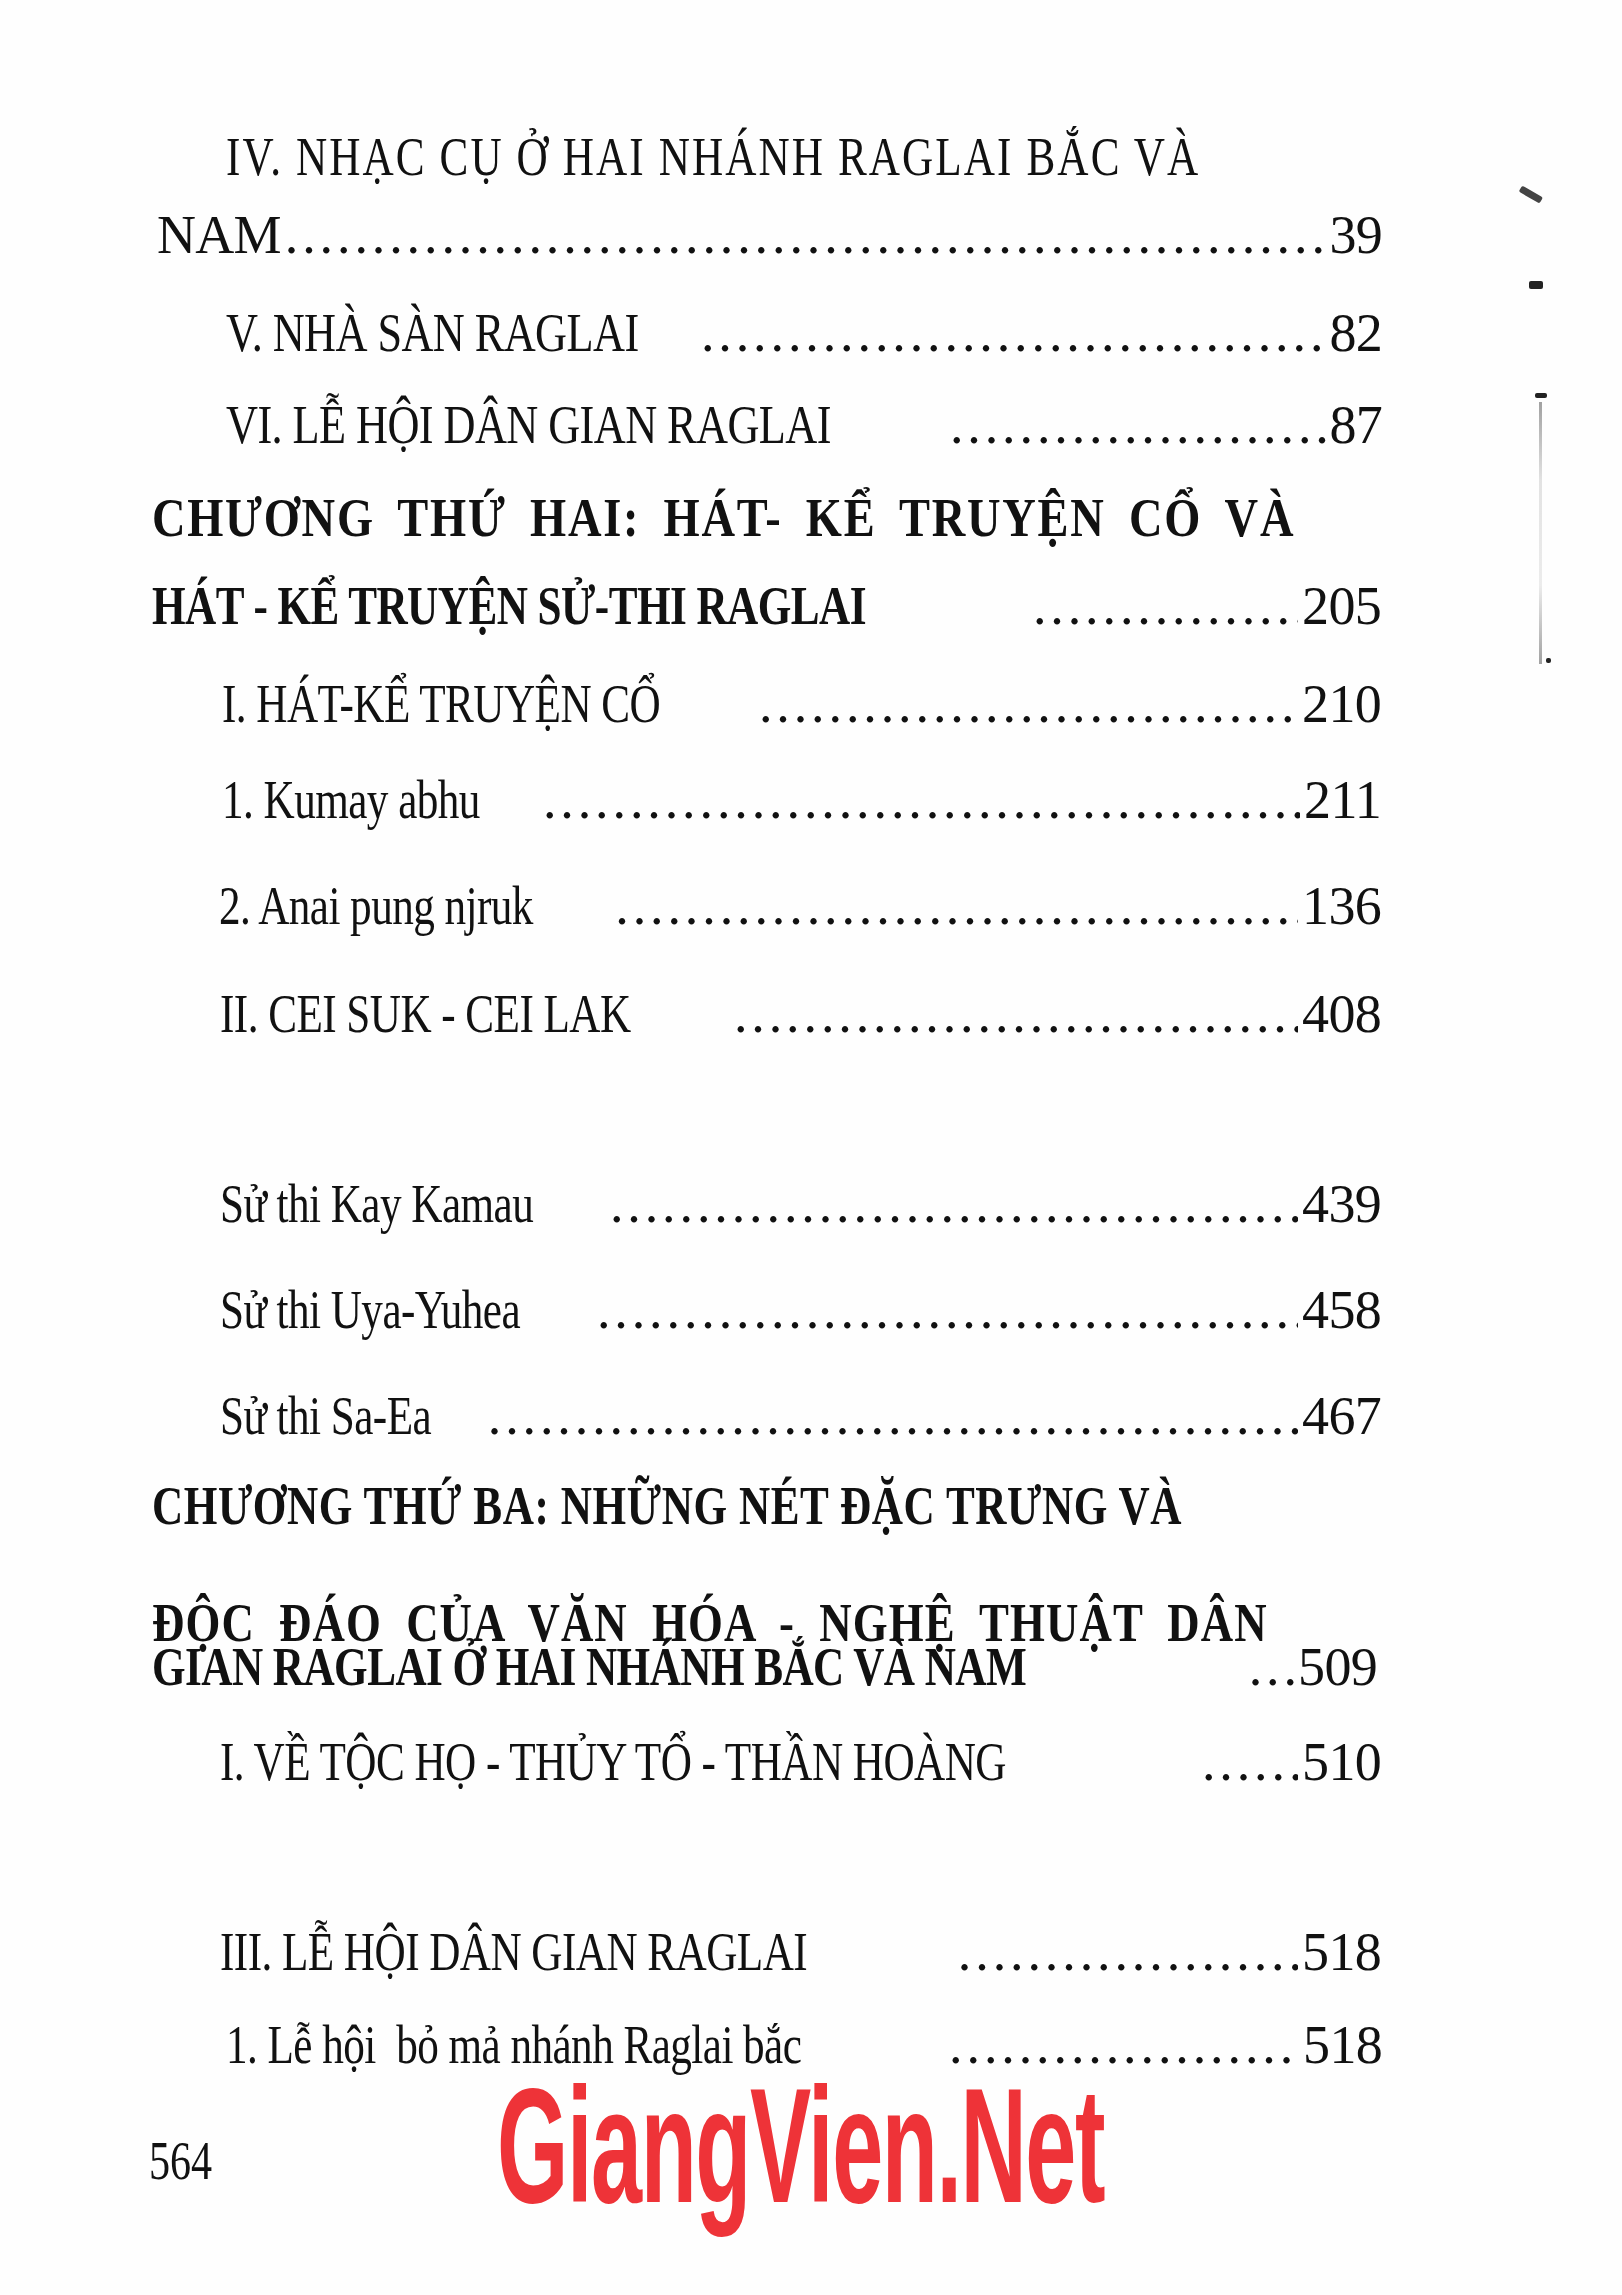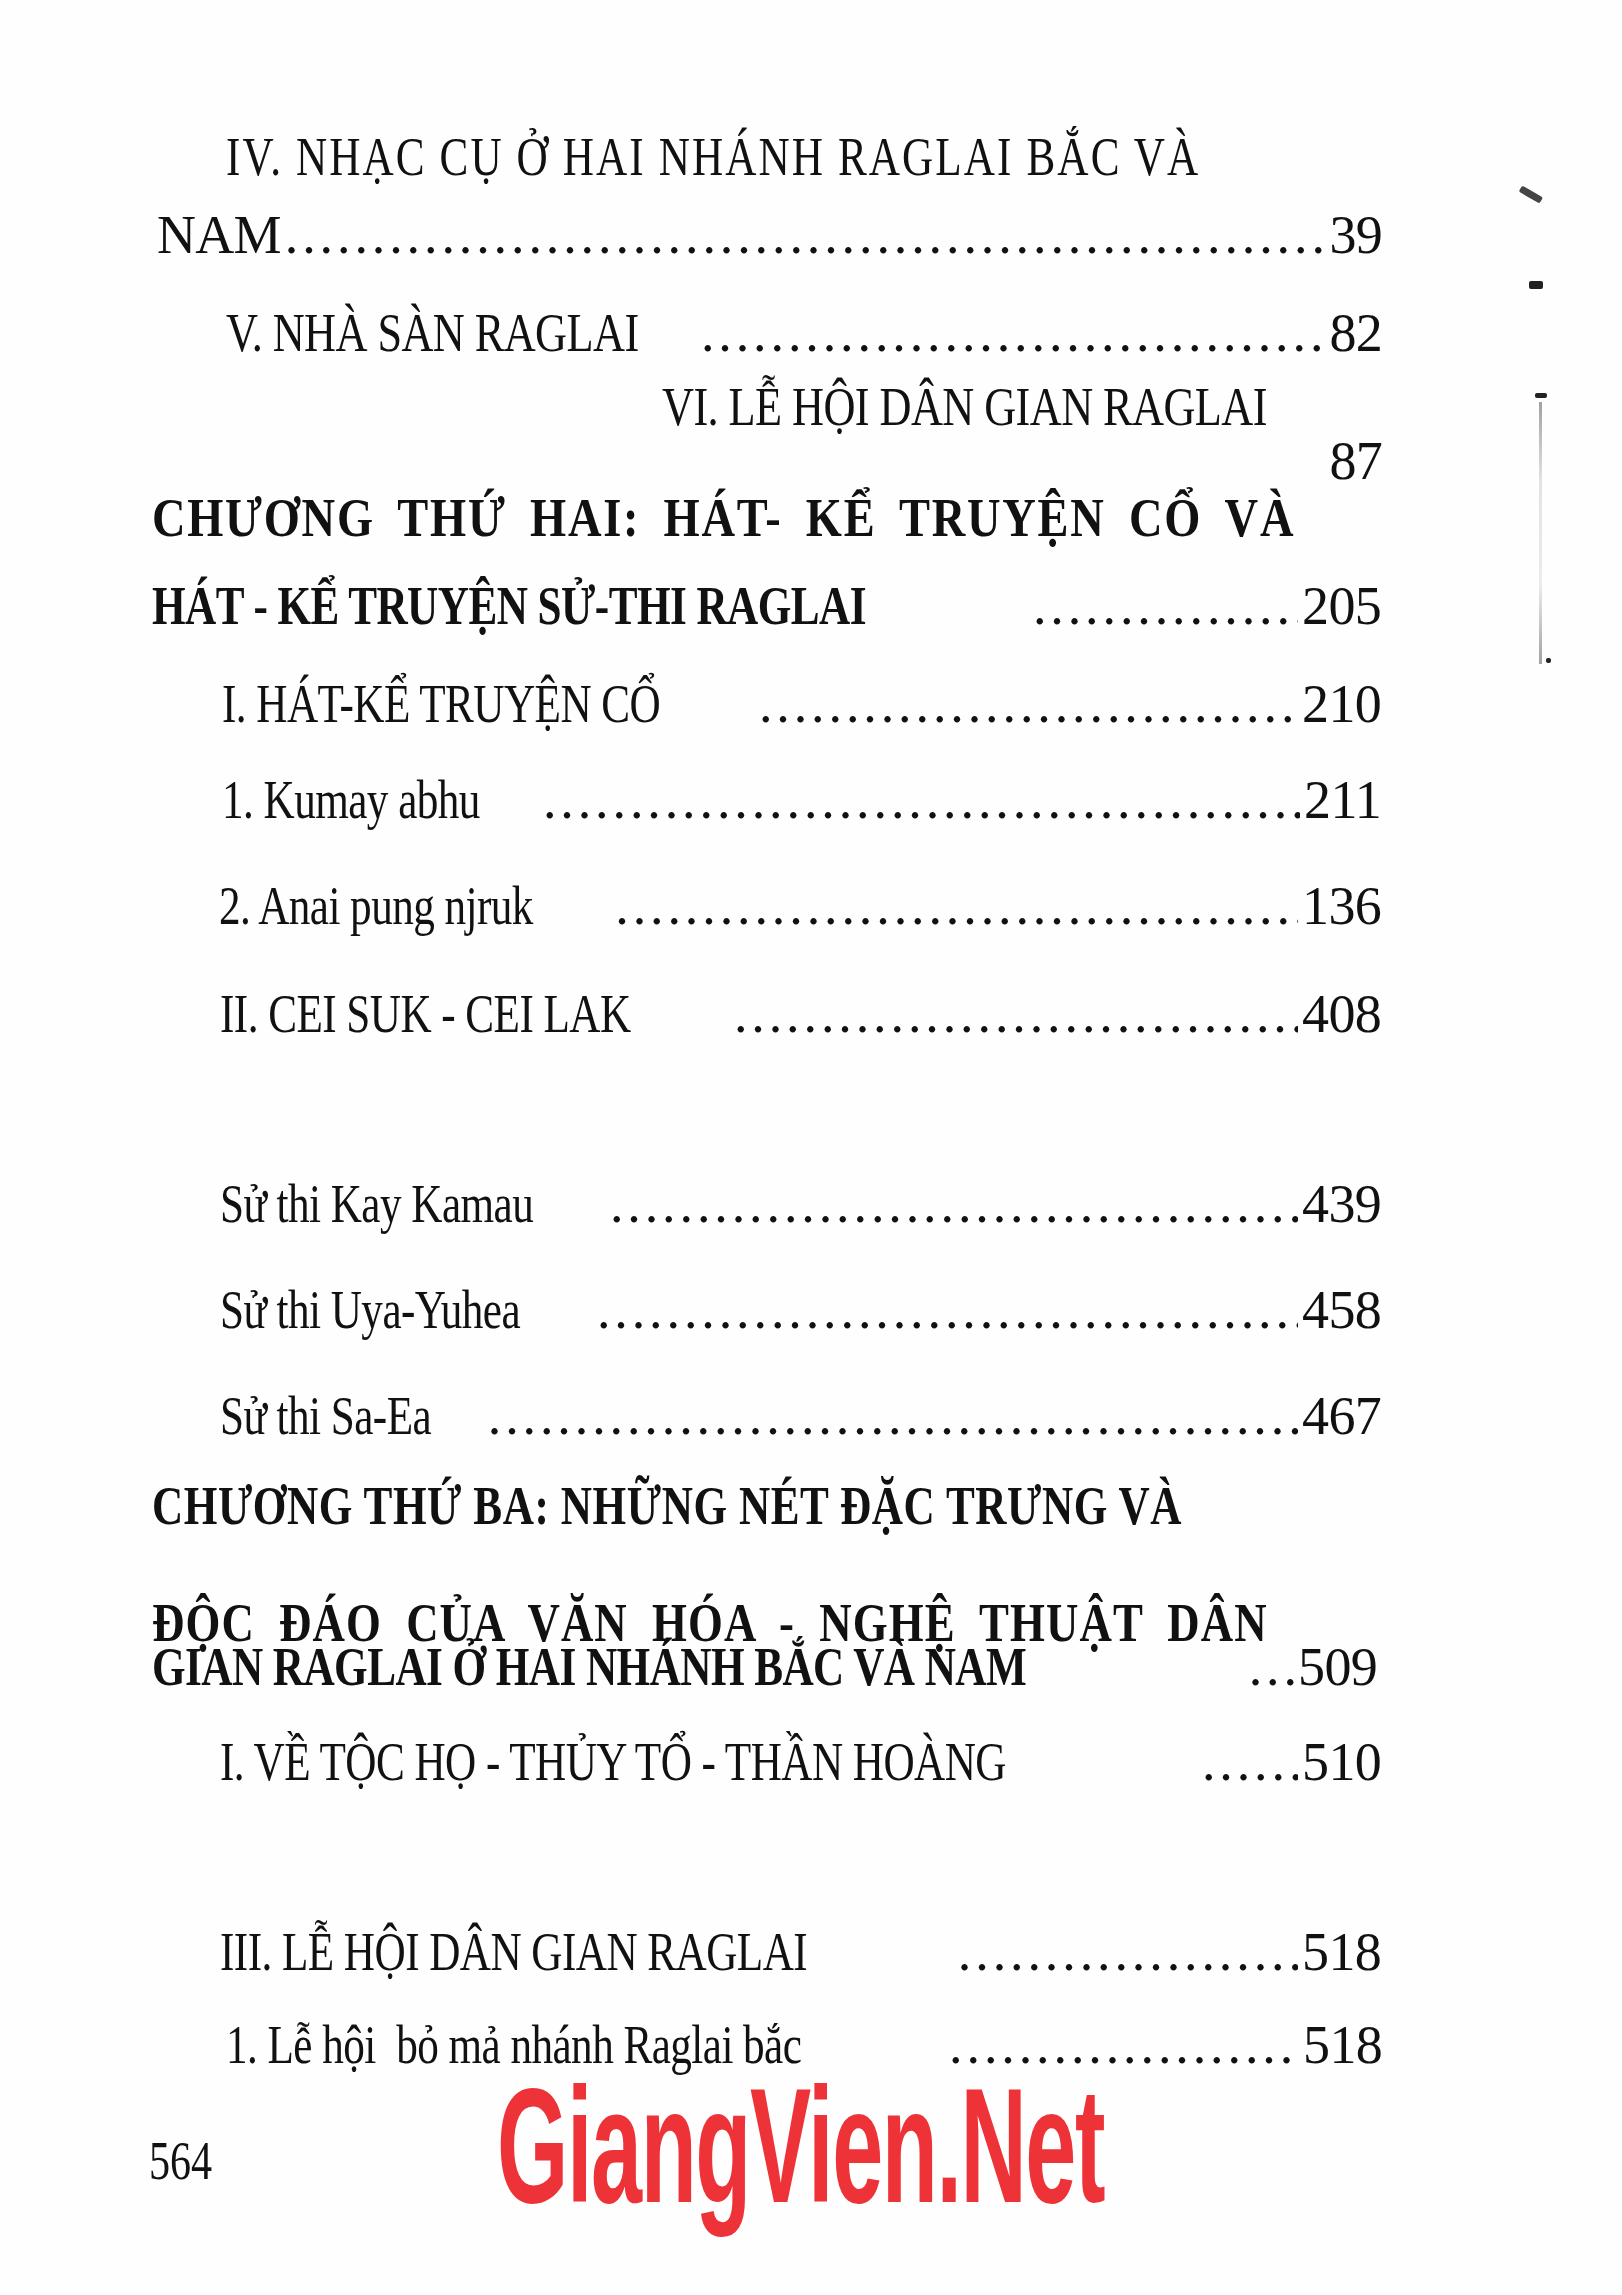--- a/index.html
+++ b/index.html
@@ -47,21 +47,21 @@
     <span class="leader"></span>
     <span class="pg">39</span>
   </div>
 
   <div class="row" style="left:226px; top:288px; width:1156px;">
     <span class="label" style="display:inline-block; width:471px; transform:scaleX(0.82); transform-origin:left bottom;">V. NHÀ SÀN RAGLAI</span>
     <span class="leader"></span>
     <span class="pg">82</span>
   </div>
 
-  <div class="row" style="left:226px; top:380px; width:1156px;flex-direction:column;">
+  <div class="row" style="left:226px; top:380px; width:1156px;">
     <span class="label" style="display:inline-block; width:720px; transform:scaleX(0.82); transform-origin:left bottom;">VI. LỄ HỘI DÂN GIAN RAGLAI</span>
     <span class="leader"></span>
     <span class="pg">87</span>
   </div>
 
   <div class="line bold" style="left:152px; top:491px;">
     <span style="display:inline-block; transform:scaleX(0.86); transform-origin:left bottom; word-spacing:11.8px; letter-spacing:2px;">CHƯƠNG THỨ HAI: HÁT- KỂ TRUYỆN CỔ VÀ</span>
   </div>
   <div class="row bold" style="left:152px; top:561px; width:1229px;">
     <span class="label" style="display:inline-block; width:877px; transform:scaleX(0.80); transform-origin:left bottom; white-space:nowrap;">HÁT - KỂ TRUYỆN SỬ-THI RAGLAI</span>

